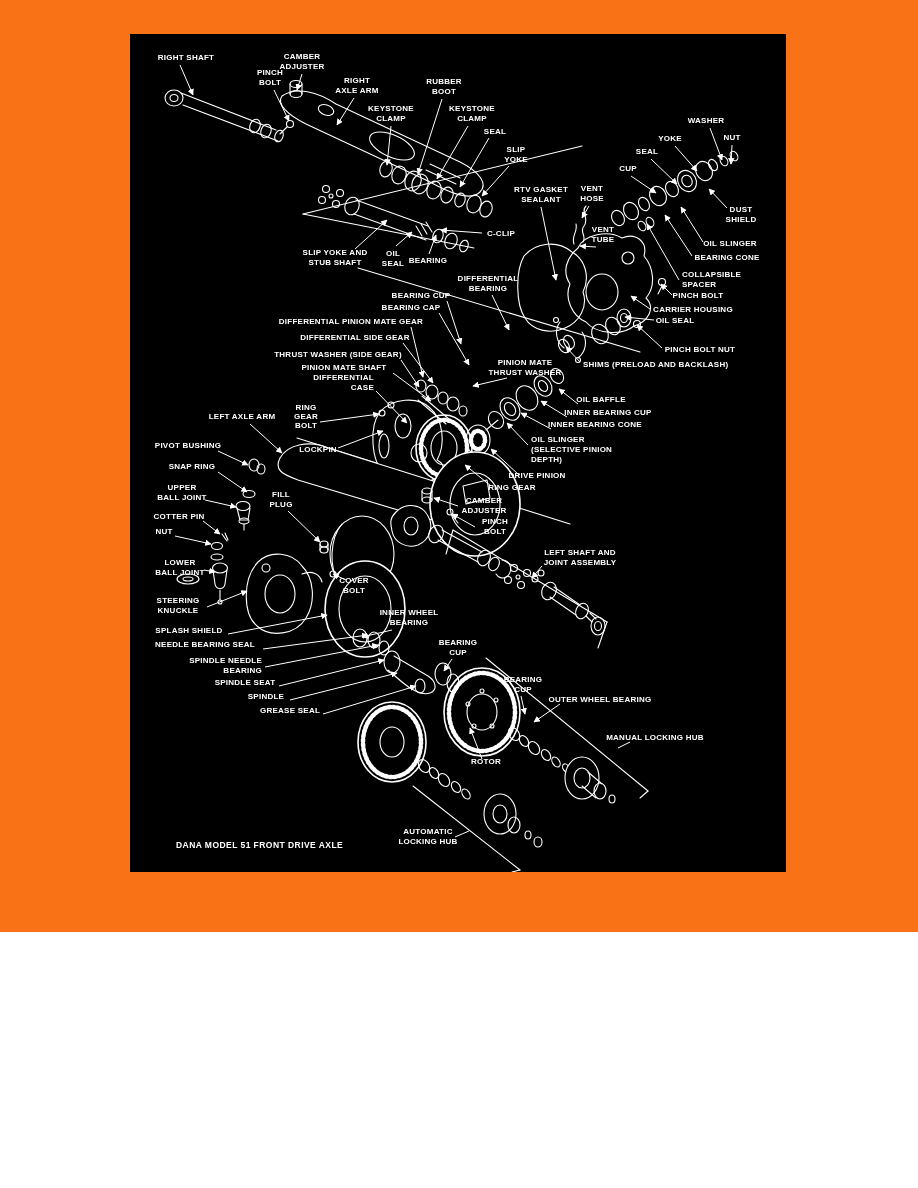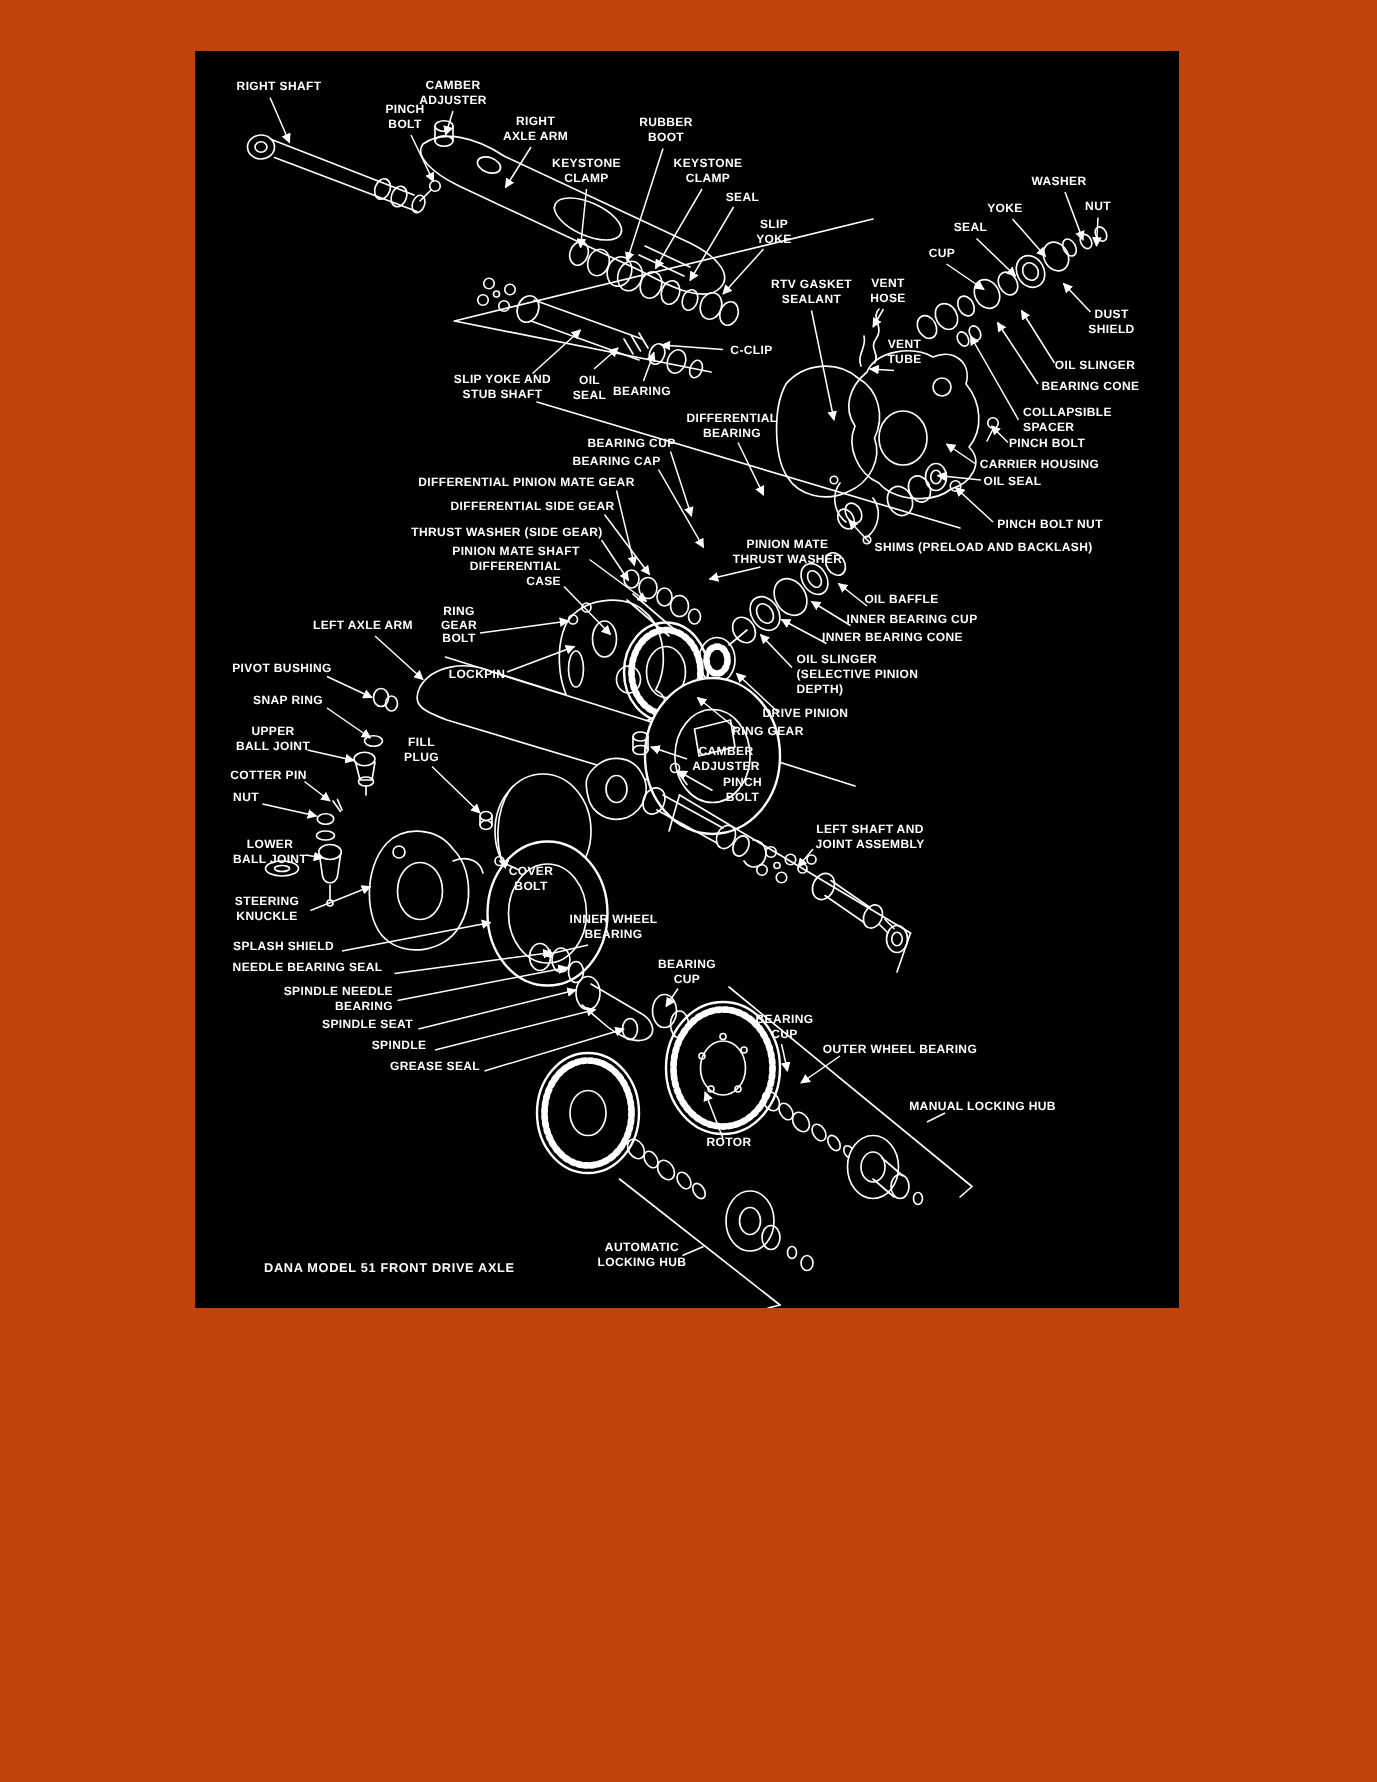--- a/index.html
+++ b/index.html
@@ -1,16 +1,16 @@
 <!DOCTYPE html>
 <html><head>
 <meta charset="utf-8">
 <style>
   html,body{margin:0;padding:0;background:#fff;}
-  .page{position:relative;width:918px;height:1188px;background:#c2410c;overflow:hidden;
+  .page{position:relative;width:918px;height:932px;background:#f97316;overflow:hidden;
         font-family:"Liberation Sans",sans-serif;}
   .diagram{position:absolute;left:130px;top:34px;width:656px;height:838px;background:#000;}
   .diagram svg{position:absolute;left:0;top:0;width:100%;height:100%;}
   .art, .art *{stroke:#fff;fill:none;stroke-width:1.1;stroke-linecap:round;stroke-linejoin:round;}
   .art .artf{fill:#000;}
   .art .sw2{stroke-width:1.6;}
   .art .teeth{stroke-dasharray:2 2.6;stroke-width:4.5;}
   .leader{stroke:#fff;stroke-width:1;fill:none;}
   .lbl{font:700 8px "Liberation Sans",sans-serif;fill:#fff;stroke:none;letter-spacing:.25px;}
   .caption{position:absolute;left:46px;top:806px;color:#fff;

